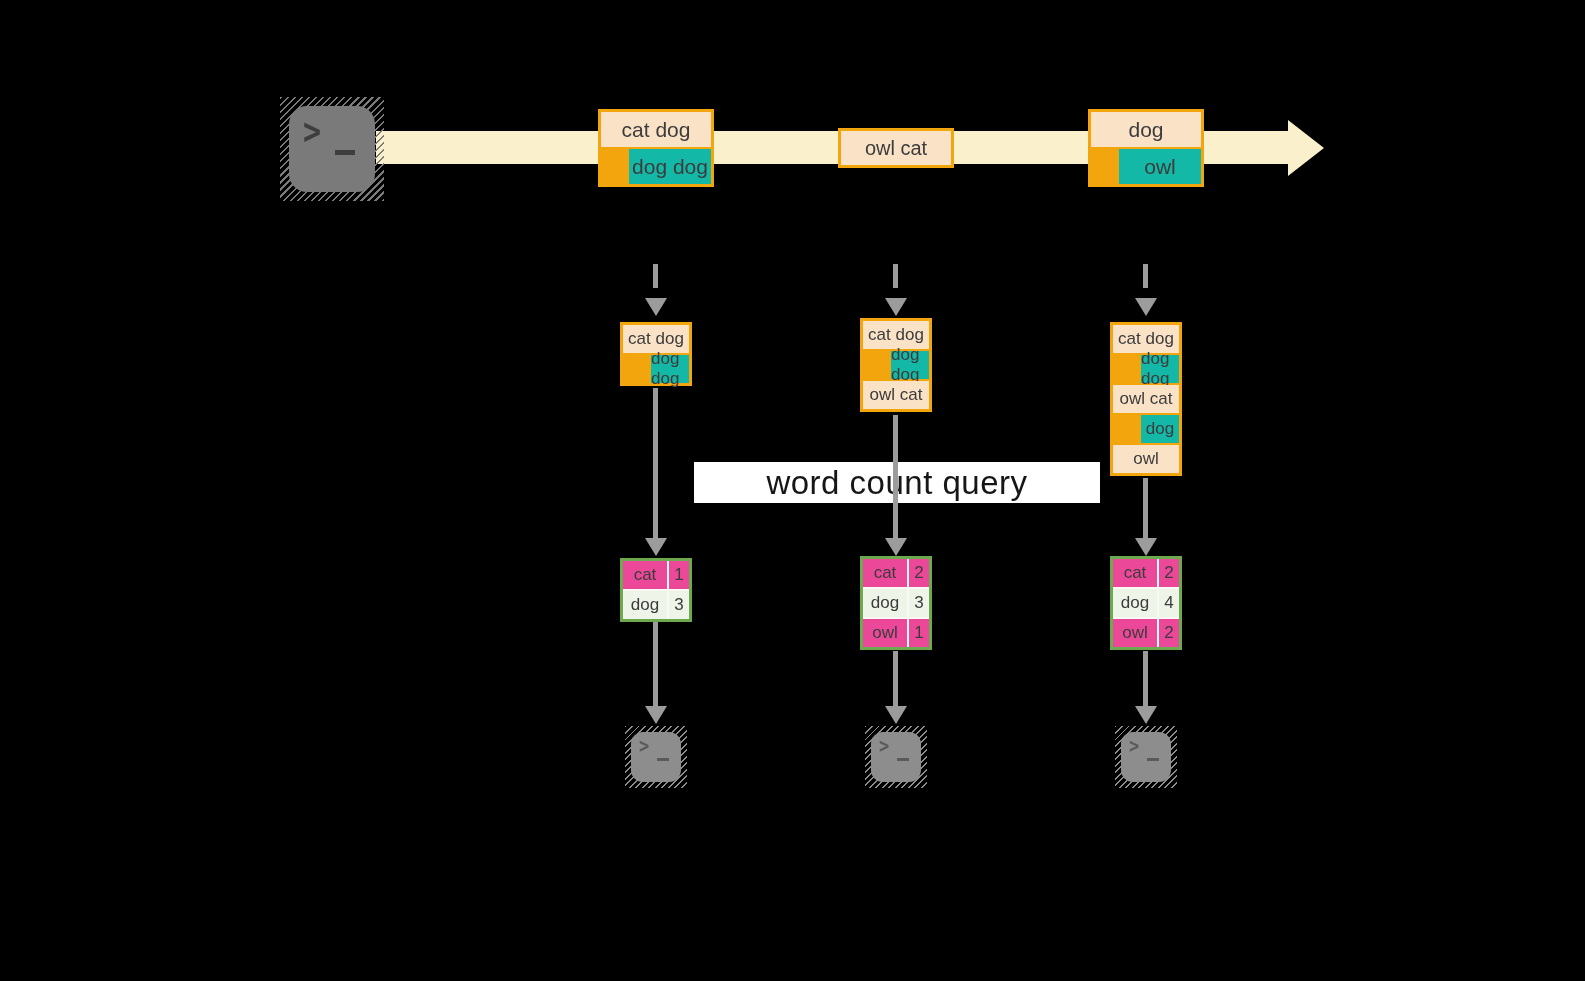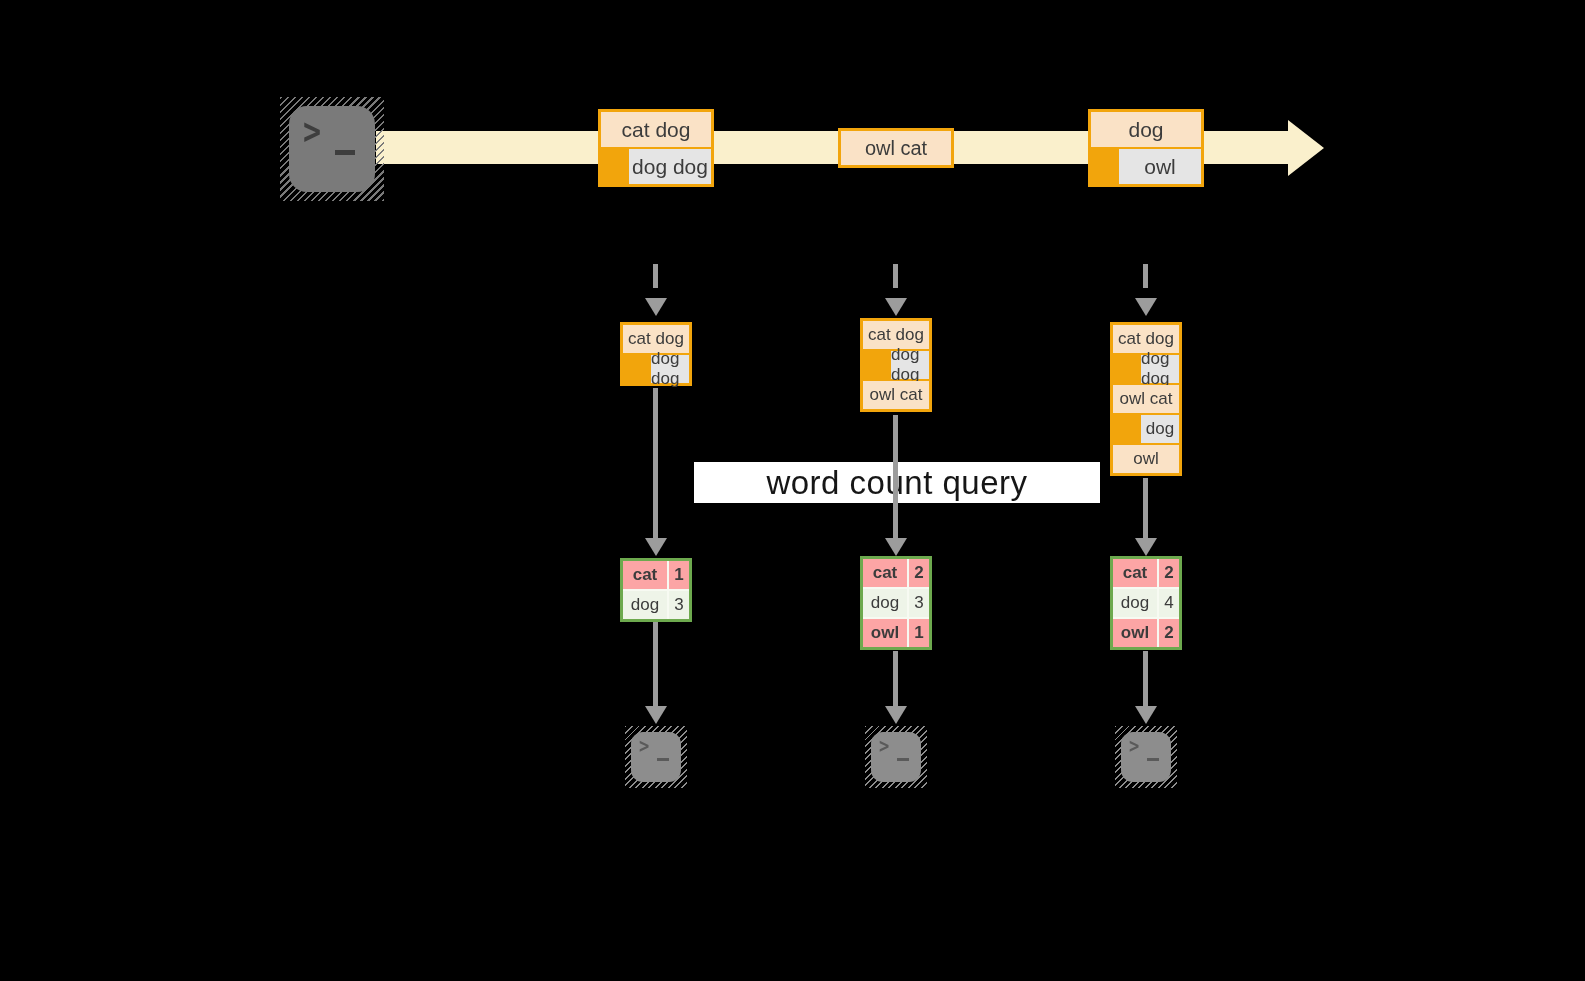--- a/index.html
+++ b/index.html
@@ -22,30 +22,30 @@
   
   .band{background:#FAF0CC;z-index:0;}
   .band-head{width:0;height:0;border-top:28px solid transparent;border-bottom:28px solid transparent;
              border-left:36px solid #FAF0CC;z-index:0;}
 
   
   .obox{border:3px solid #F2A50C;background:#F2A50C;display:flex;flex-direction:column;gap:2px;
         box-sizing:border-box;z-index:3;}
   .ocell{display:flex;align-items:center;justify-content:center;color:#3C3C3C;}
   .peach{background:#FAE2C6;}
-  .cream{background:#e5e5e5;margin-left:28px;}
+  .cream{background:#14b8a6;margin-left:28px;}
   .stream-cell{height:35px;font-size:21px;}
   .stream-cell.single{height:34px;font-size:20px;}
   .buf-cell{height:28px;font-size:17px;}
 
   
   .gtable{border:3px solid #6DA94E;background:#F7FAF2;display:grid;grid-template-columns:44px 20px;
           grid-auto-rows:28px;gap:2px;box-sizing:border-box;z-index:3;}
   .gcell{display:flex;align-items:center;justify-content:center;font-size:17px;color:#3C3C3C;}
-  .g-dark{background:#fca5a5;font-weight:bold;}
+  .g-dark{background:#ec4899;}
   .g-light{background:#EEF4E8;}
 
   
   .vline{width:5px;background:#9C9C9C;z-index:2;}
   .vhead{width:0;height:0;border-left:11px solid transparent;border-right:11px solid transparent;
          border-top:18px solid #9C9C9C;z-index:2;}
 
   
   .query{background:#ffffff;color:#161616;font-size:33px;display:flex;align-items:center;
          justify-content:center;z-index:1;letter-spacing:0.5px;}

